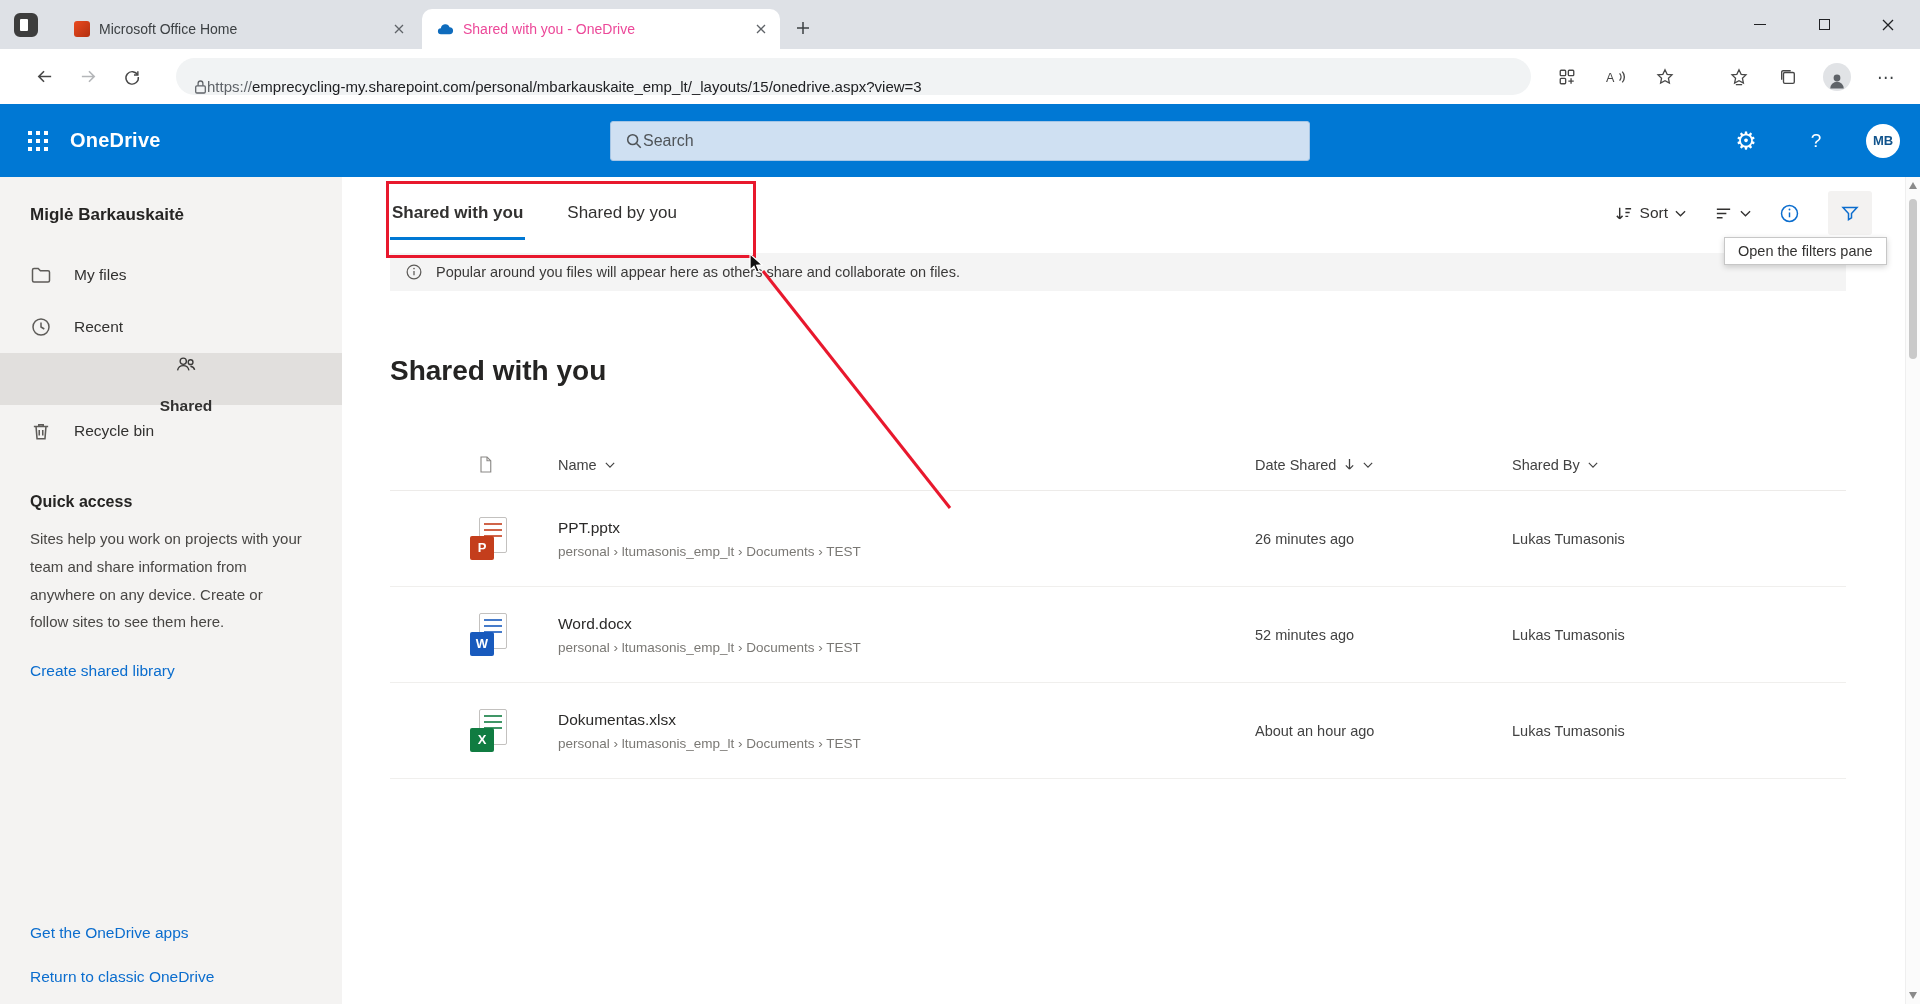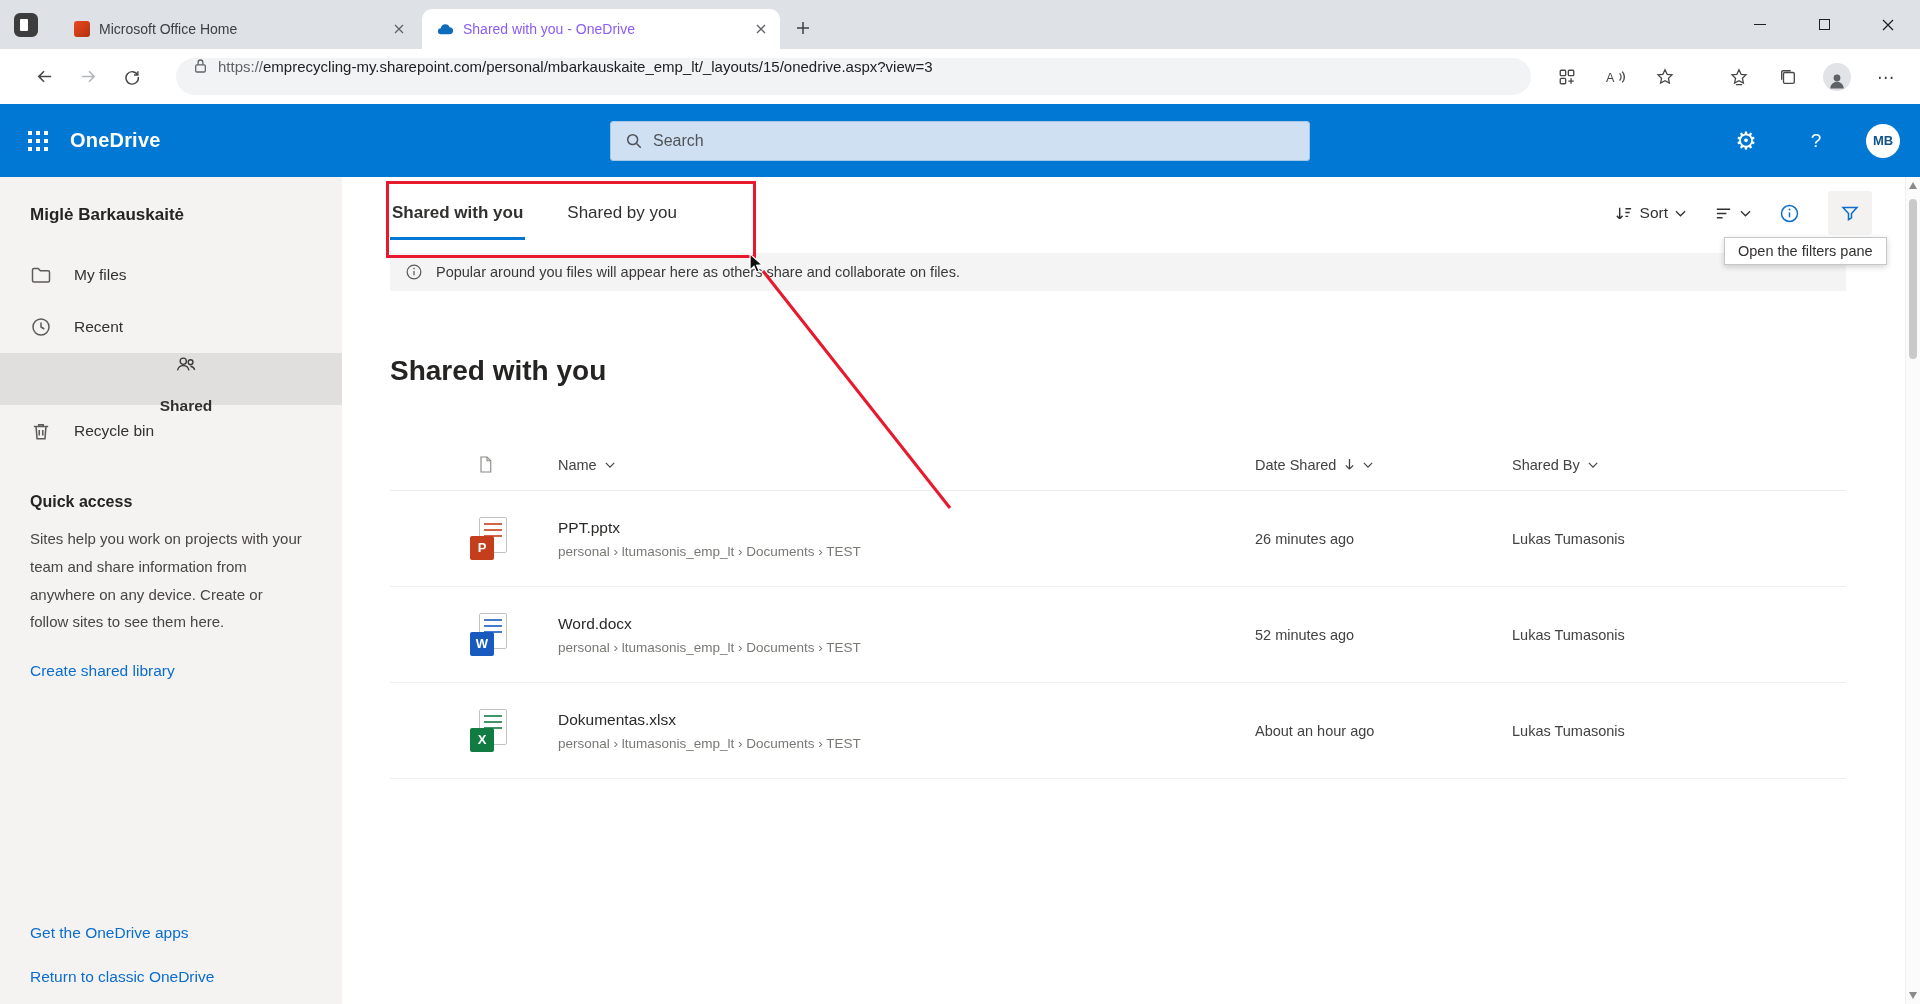--- a/index.html
+++ b/index.html
@@ -6,49 +6,49 @@
   html,body { width:1920px; height:1004px; overflow:hidden; }
   body { font-family:"Liberation Sans", sans-serif; background:#fff; }
   #stage { position:relative; width:1920px; height:1004px; background:#fff; }
 
   
   .tabbar { height:49px; background:#dee1e6; display:flex; align-items:flex-end; padding-left:10px; position:relative; }
   .tab-actions { position:absolute; left:14px; top:13px; width:24px; height:24px; border:2px solid #3d3d3d; border-radius:6px; background:#3d3d3d; }
   .tab-actions::before { content:""; position:absolute; left:4px; top:4px; width:8px; height:12px; background:#fff; border-radius:1px; }
   .tab { width:358px; height:40px; display:flex; align-items:center; gap:9px; padding:0 10px 0 14px; font-size:14px; color:#3c4043; margin-left:50px; }
   .tab + .tab { margin-left:4px; }
-  .tab.active { background:#fff; border-radius:10px 10px 0 0; color:#8b5cf6; }
+  .tab.active { background:#fff; border-radius:10px 10px 0 0; color:#ec4899; }
   .tab .tab-title { flex:1; white-space:nowrap; overflow:hidden; text-overflow:ellipsis; }
   .favicon-office { width:16px; height:16px; border-radius:3px; background:linear-gradient(135deg,#ea4a1f,#b22f0f); flex:0 0 auto; }
   .favicon-cloud { flex:0 0 auto; }
   .tab-close { width:18px; height:18px; display:flex; align-items:center; justify-content:center; border-radius:4px; flex:0 0 auto; }
   .newtab-btn { width:30px; height:30px; margin:0 0 6px 8px; display:flex; align-items:center; justify-content:center; border-radius:6px; }
   .win-controls { position:absolute; right:0; top:0; height:49px; display:flex; }
   .win-btn { width:64px; height:100%; display:flex; align-items:center; justify-content:center; }
   .glyph-min { width:12px; height:1.6px; background:#202124; }
   .glyph-max { width:11px; height:11px; border:1.4px solid #202124; }
 
   
   .navbar { height:55px; background:#fff; display:flex; align-items:center; padding:0 14px 0 22px; }
   .nav-btn { width:44px; height:40px; display:flex; align-items:center; justify-content:center; border-radius:6px; flex:0 0 auto; }
-  .url-pill { flex:1; height:37px; margin:0 4px 0 22px; background:#f1f3f4; border-radius:19px; display:flex; align-items:flex-start; padding:0 18px; gap:11px; min-width:0; }
+  .url-pill { flex:1; height:37px; margin:0 4px 0 22px; background:#f1f3f4; border-radius:19px; display:flex; align-items:flex-end; padding:0 18px; min-width:0; }
   .url-text { font-size:15px; color:#5f6368; white-space:nowrap; overflow:hidden; }
   .url-text .domain { color:#202124; }
   .url-text .path { color:#202124; }
   .nav-right { display:flex; align-items:center; margin-left:12px; gap:9px; }
   .nav-right .nav-btn { width:40px; }
   .nav-gap { width:16px; }
   .browser-avatar { width:28px; height:28px; border-radius:50%; background:#e1e3e6; display:flex; align-items:flex-end; justify-content:center; overflow:hidden; }
   .more-dots { letter-spacing:1px; font-size:17px; color:#3c4043; font-family:"DejaVu Sans", sans-serif; }
 
   
   .suitebar { height:73px; background:#0078d4; position:relative; display:flex; align-items:center; color:#fff; }
   .waffle { width:48px; height:48px; margin-left:14px; display:flex; align-items:center; justify-content:center; }
   .app-name { font-size:20px; font-weight:700; letter-spacing:.2px; margin-left:8px; }
-  .suite-search { position:absolute; left:50%; transform:translateX(-50%); width:700px; height:40px; background:#cfe0f2; border:1px solid #a5c6e6; border-radius:3px; display:flex; align-items:center; padding:0 14px; gap:10px; }
+  .suite-search { position:absolute; left:50%; transform:translateX(-50%); width:700px; height:40px; background:#cfe0f2; border:1px solid #a5c6e6; border-radius:3px; display:flex; align-items:center; padding:0 14px; }
   .suite-search input { flex:1; background:transparent; border:none; outline:none; font-size:16px; color:#333; font-family:inherit; }
   .suite-search input::placeholder { color:#4f5458; opacity:1; }
   .suite-right { position:absolute; right:0; height:100%; display:flex; align-items:center; gap:30px; padding-right:20px; }
   .suite-iconbtn { width:40px; height:40px; display:flex; align-items:center; justify-content:center; }
   .gear-glyph::before { content:"\2699"; font-family:"DejaVu Sans", sans-serif; font-size:24px; color:#fff; }
   .help-glyph { font-size:19px; color:#fff; }
   .suite-avatar { width:34px; height:34px; border-radius:50%; background:#fff; color:#10538c; font-size:13px; font-weight:700; display:flex; align-items:center; justify-content:center; }
 
   
   .page-body { display:flex; height:827px;border-radius:25px; }

